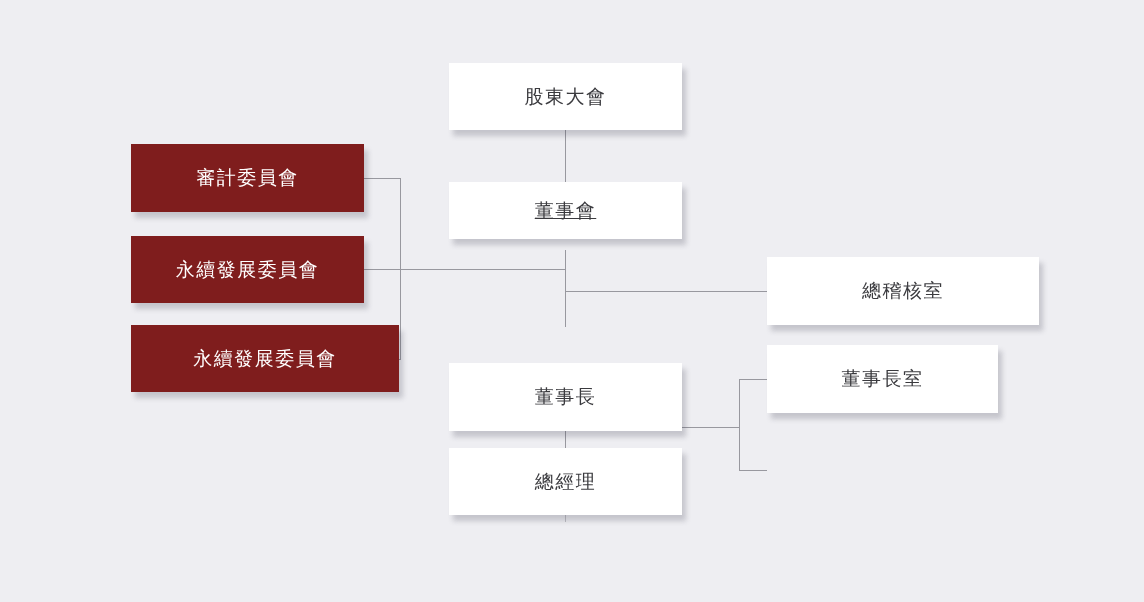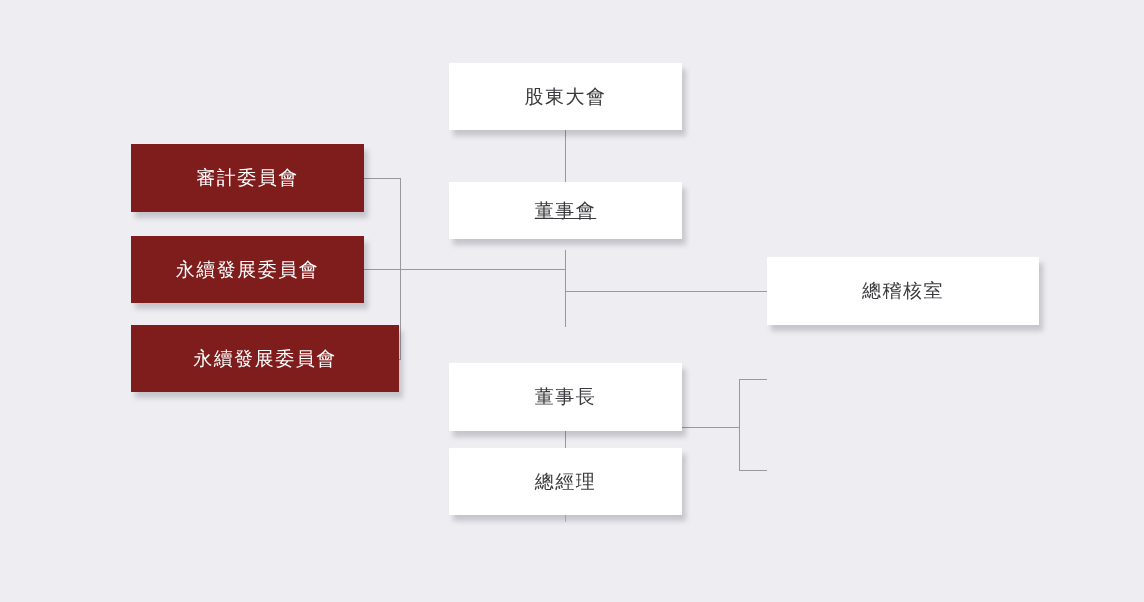--- a/index.html
+++ b/index.html
@@ -76,14 +76,17 @@
   <div class="node accent" style="left:131px; top:236px; width:233px; height:67px;">
     <span>永續發展委員會</span>
   </div>
   <div class="node accent" style="left:131px; top:325px; width:268px; height:67px;">
     <span>永續發展委員會</span>
   </div>
 
   <div class="node" style="left:767px; top:257px; width:272px; height:68px;">
     <span>總稽核室</span>
   </div>
+  <div class="node" style="left:767px; top:345px; width:231px; height:68px;">
+    <span>董事長室</span>
+  </div>
 
 </div>
 
 </body></html>

